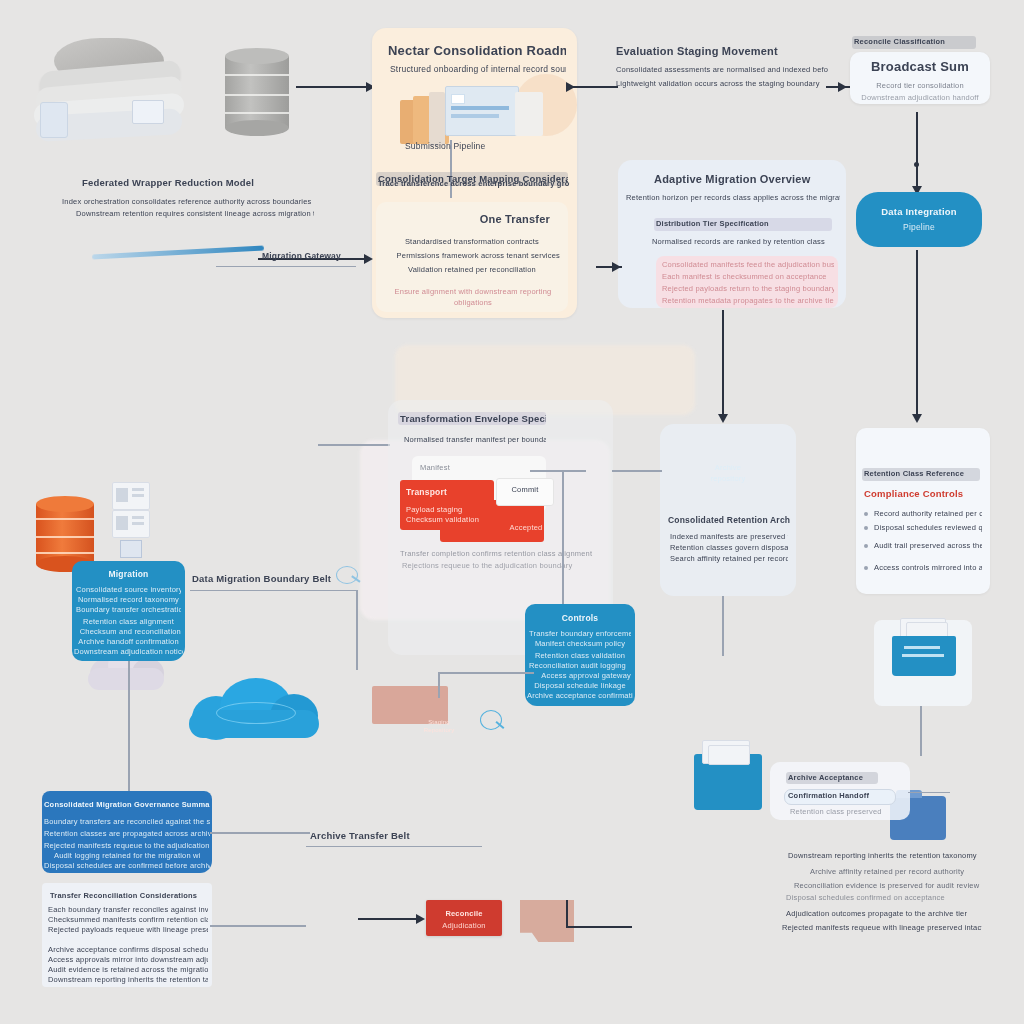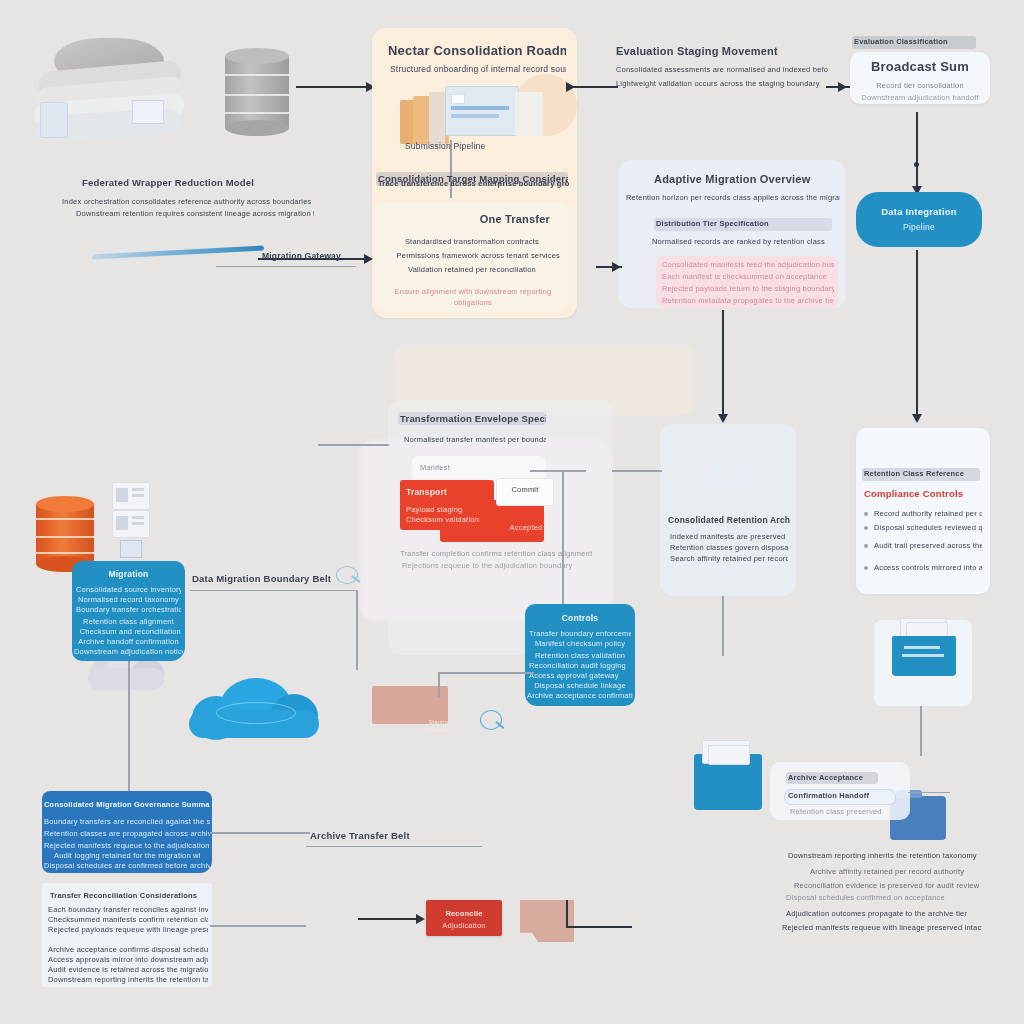--- a/index.html
+++ b/index.html
@@ -146,21 +146,21 @@
   <div class="arrow-r" style="left:566px;top:82px;"></div>
 
   <div class="abs ptxt hdr md" style="left:616px;top:44px;width:200px;">Evaluation Staging Movement</div>
   <div class="abs ptxt tiny" style="left:616px;top:64px;width:212px;">Consolidated assessments are normalised and indexed before transfer</div>
   <div class="abs ptxt tiny" style="left:616px;top:78px;width:212px;">Lightweight validation occurs across the staging boundary</div>
 
   <div class="ln ln-h" style="left:826px;top:86px;width:36px;"></div>
   <div class="arrow-r" style="left:838px;top:82px;"></div>
 
   <div class="abs band-gray" style="left:852px;top:36px;width:124px;height:13px;"></div>
-  <div class="abs ptxt hdr tiny" style="left:854px;top:36px;width:122px;">Evaluation Classification</div>
+  <div class="abs ptxt hdr tiny" style="left:854px;top:36px;width:122px;">Reconcile Classification</div>
   <div class="abs panel panel-white" style="left:850px;top:52px;width:140px;height:52px;border-radius:10px;box-shadow:0 1px 3px rgba(0,0,0,.07);"></div>
   <div class="abs ptxt hdr lg" style="left:858px;top:58px;width:124px;text-align:center;">Broadcast Sum</div>
   <div class="abs ptxt tiny" style="left:856px;top:80px;width:128px;text-align:center;opacity:.65;">Record tier consolidation</div>
   <div class="abs ptxt tiny" style="left:850px;top:92px;width:140px;text-align:center;opacity:.5;">Downstream adjudication handoff</div>
 
   <div class="ln ln-v" style="left:916px;top:112px;height:80px;"></div>
   <div class="dot" style="left:914px;top:162px;"></div>
   <div class="arrow-d" style="left:912px;top:186px;"></div>
 
   <div class="abs pill-blue" style="left:856px;top:192px;width:126px;height:55px;"></div>
@@ -285,21 +285,21 @@
 
   <div class="ln ln-thin ln-h" style="left:530px;top:470px;width:56px;"></div>
   <div class="ln ln-thin ln-v" style="left:562px;top:470px;height:140px;"></div>
 
   <div class="abs panel panel-blue" style="left:525px;top:604px;width:110px;height:102px;border-radius:10px 10px 10px 12px;"></div>
   <div class="abs ptxt hdr xs w-title" style="left:527px;top:612px;width:106px;text-align:center;">Controls</div>
   <div class="abs ptxt tiny w-body" style="left:529px;top:628px;width:102px;text-align:center;">Transfer boundary enforcement</div>
   <div class="abs ptxt tiny w-body" style="left:529px;top:638px;width:102px;text-align:center;">Manifest checksum policy</div>
   <div class="abs ptxt tiny w-body" style="left:529px;top:650px;width:102px;text-align:center;">Retention class validation</div>
   <div class="abs ptxt tiny w-body" style="left:529px;top:660px;width:102px;text-align:left;">Reconciliation audit logging</div>
-  <div class="abs ptxt tiny w-body" style="left:529px;top:670px;width:102px;text-align:left;">Access approval gateway</div>
+  <div class="abs ptxt tiny w-body" style="left:529px;top:670px;width:102px;text-align:right;">Access approval gateway</div>
   <div class="abs ptxt tiny w-body" style="left:529px;top:680px;width:102px;text-align:center;">Disposal schedule linkage</div>
   <div class="abs ptxt tiny w-body" style="left:527px;top:690px;width:106px;text-align:center;">Archive acceptance confirmation</div>
 
   <div class="abs panel panel-pale" style="left:660px;top:424px;width:136px;height:172px;opacity:.85;"></div>
   <div class="abs blurimg folder" style="left:694px;top:432px;width:68px;height:56px;background:#2390c4;">
     <div class="abs sheet" style="left:8px;top:-14px;width:46px;height:22px;"></div>
     <div class="abs sheet" style="left:14px;top:-9px;width:40px;height:18px;"></div>
     <div class="abs" style="left:0;top:18px;right:0;bottom:0;background:#2390c4;border-radius:0 0 4px 4px;"></div>
   </div>
   <div class="abs ptxt tiny" style="left:698px;top:462px;width:60px;text-align:center;color:#ddeef8;white-space:pre-line;">Archive

